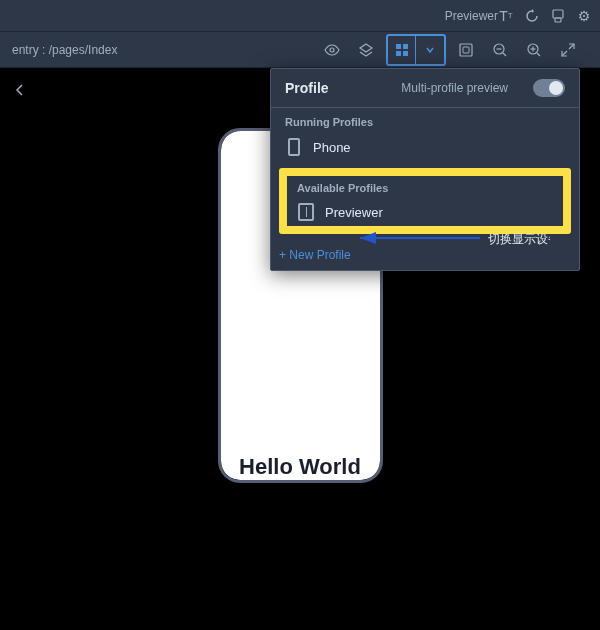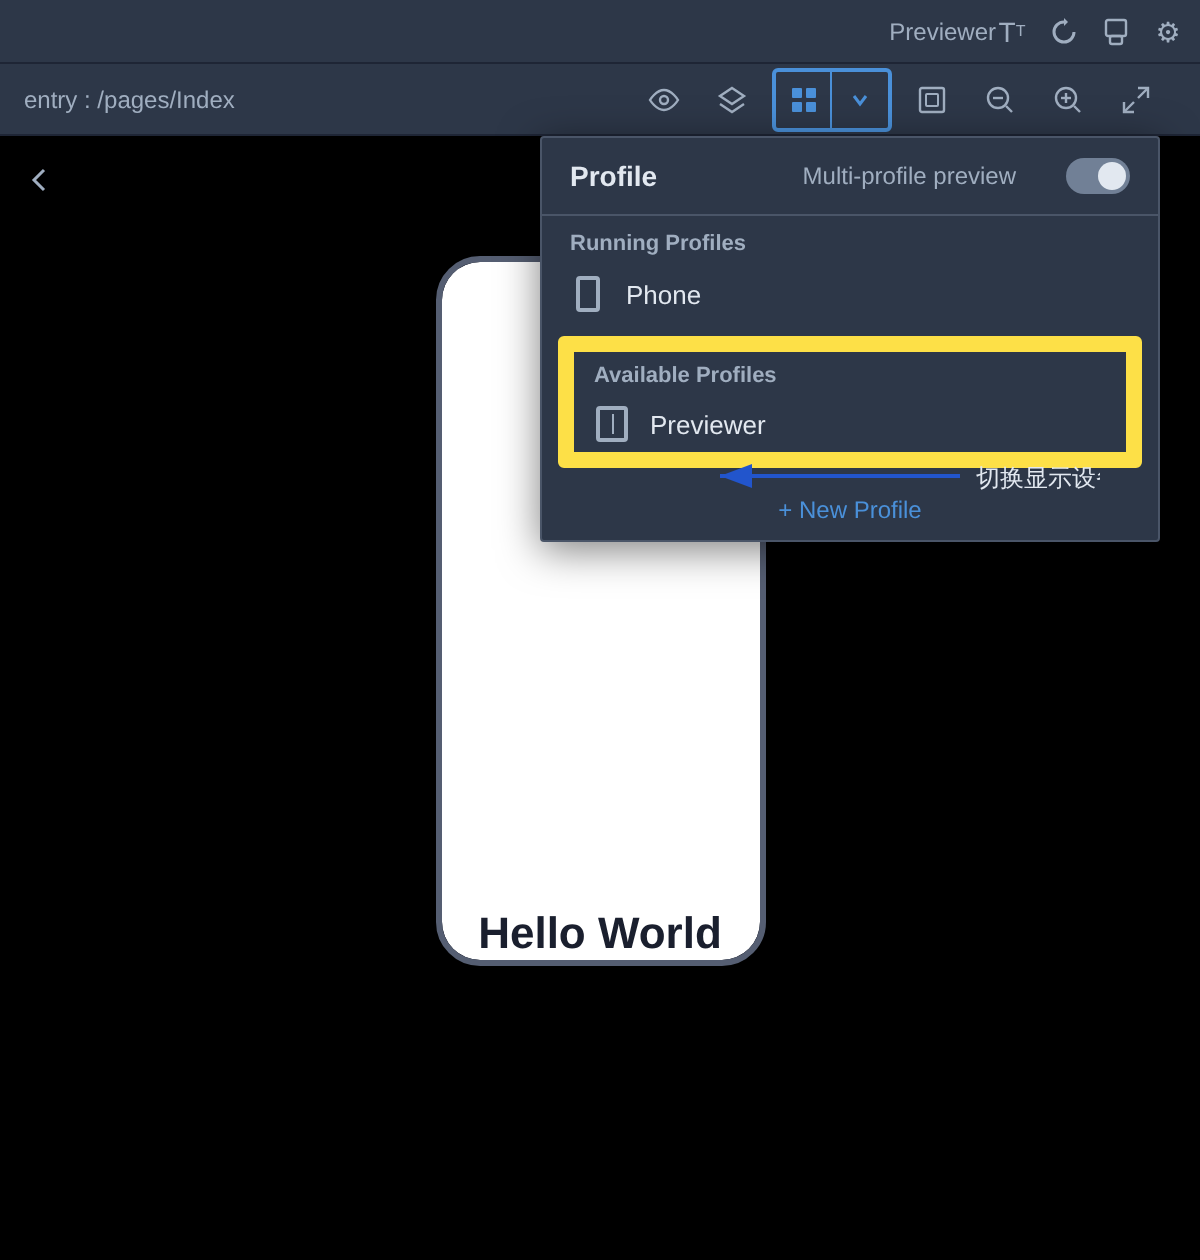--- a/index.html
+++ b/index.html
@@ -211,21 +211,21 @@
       border-radius: 3px;
     }
     .available-section .section-label {
       padding: 6px 10px 4px 10px;
     }
     .available-section .profile-item {
       padding: 5px 10px;
     }
 
     .new-profile-link {
-      text-align: center;
+      text-align: left;
       padding: 8px;
       font-size: 12px;
       color: #4a90d9;
       cursor: pointer;
     }
 
     
     .profile-right-label {
       position: absolute;
       top: 40px;

